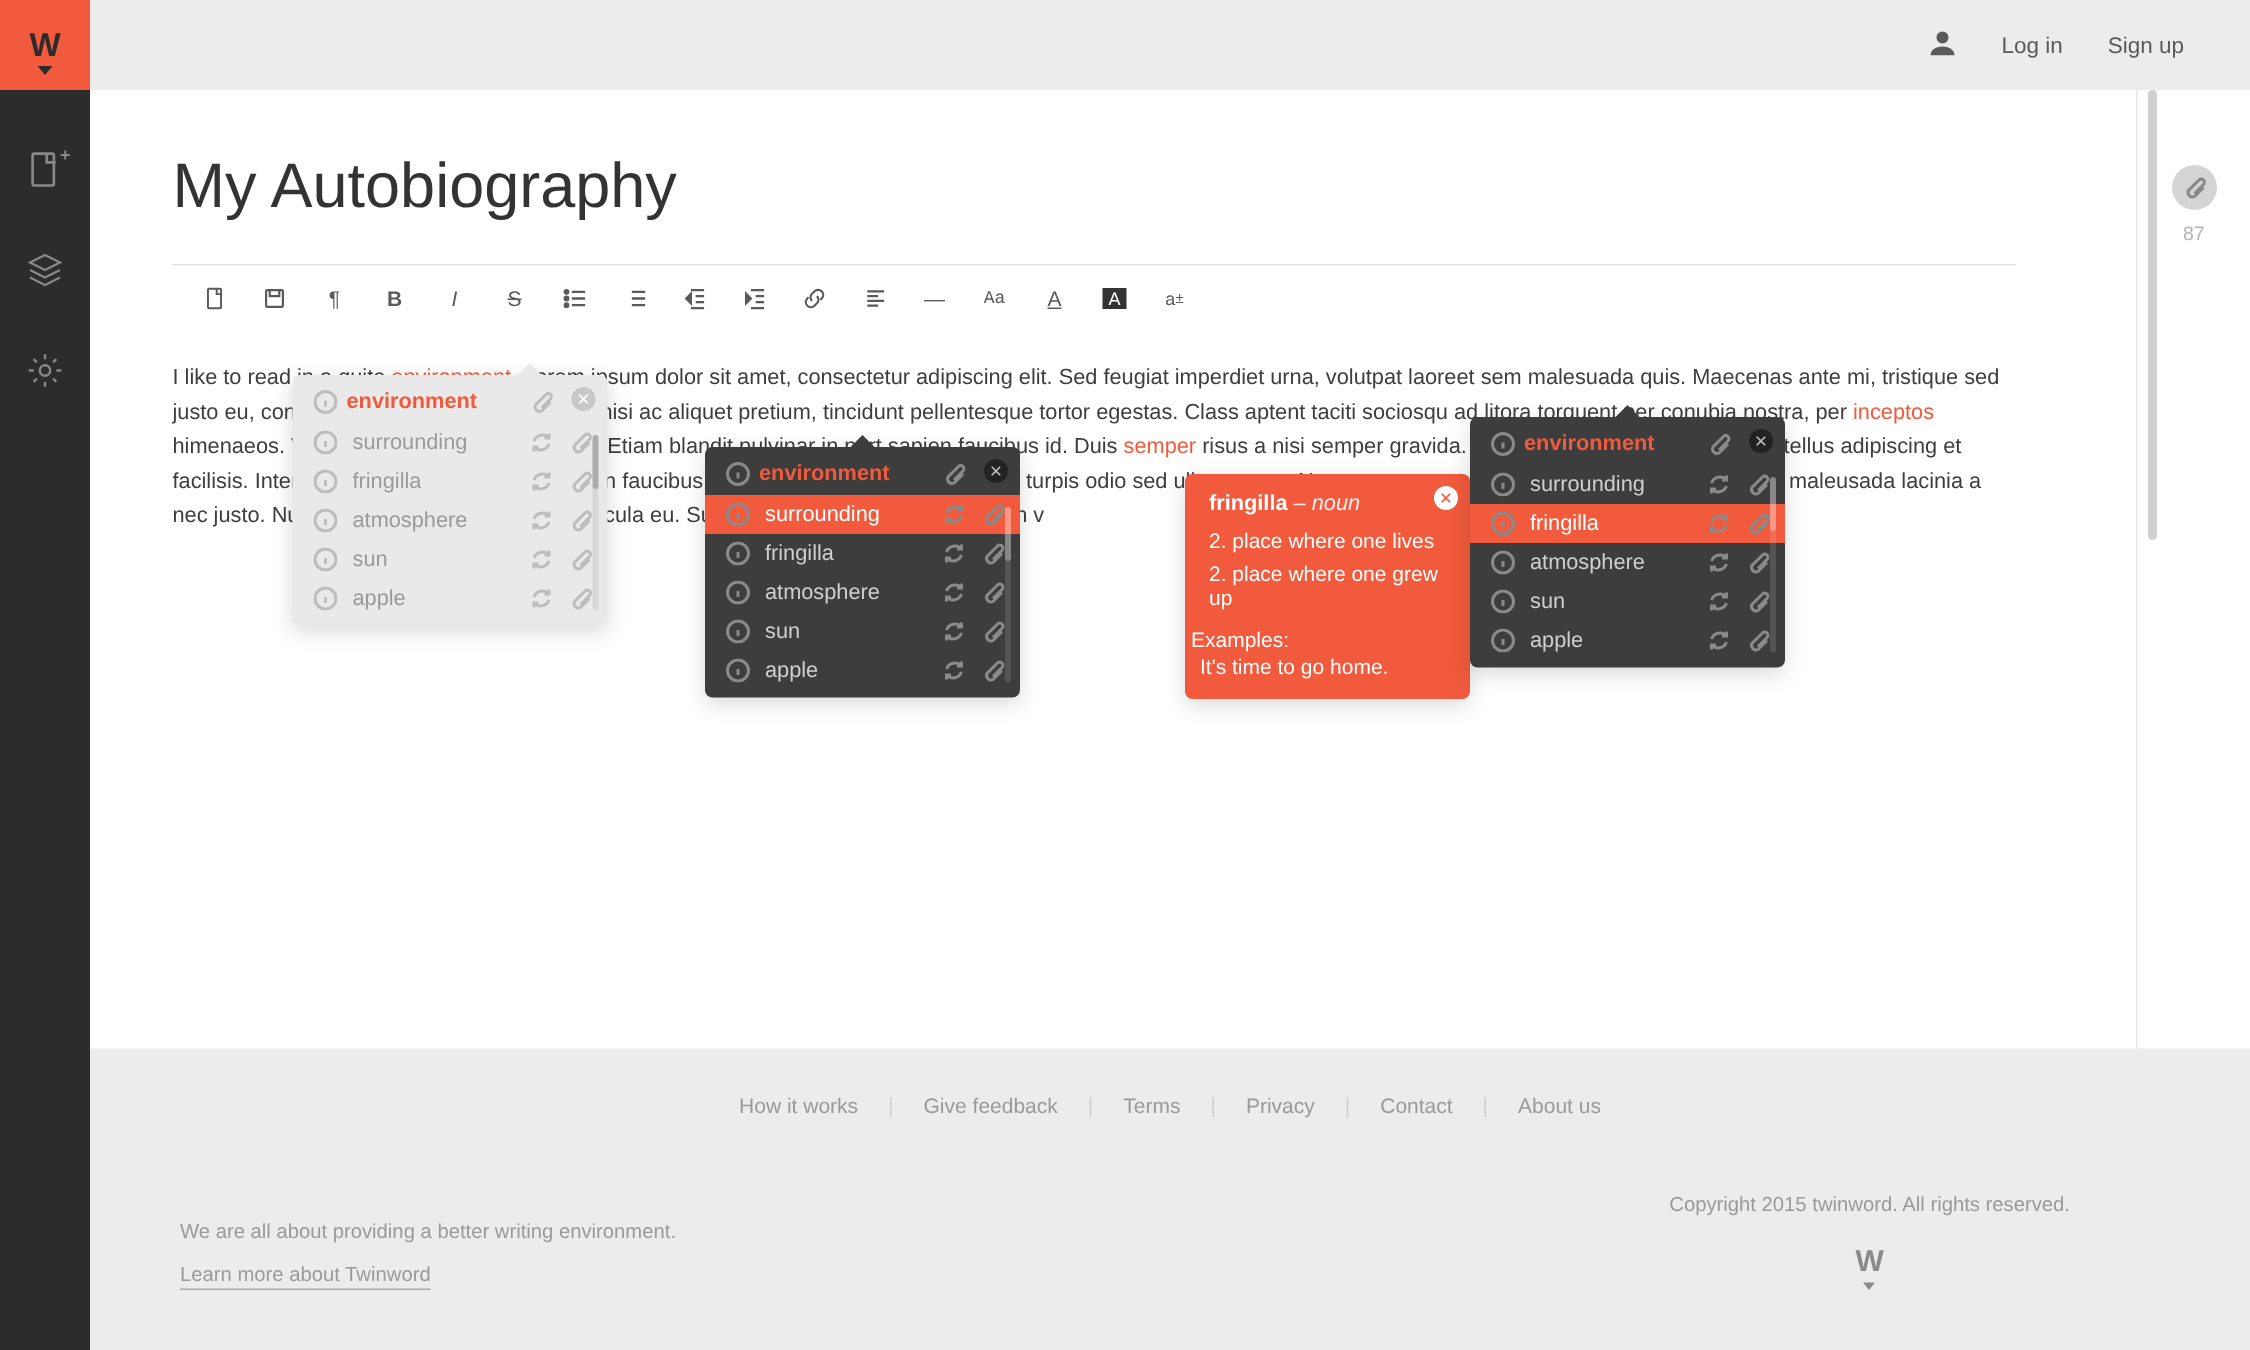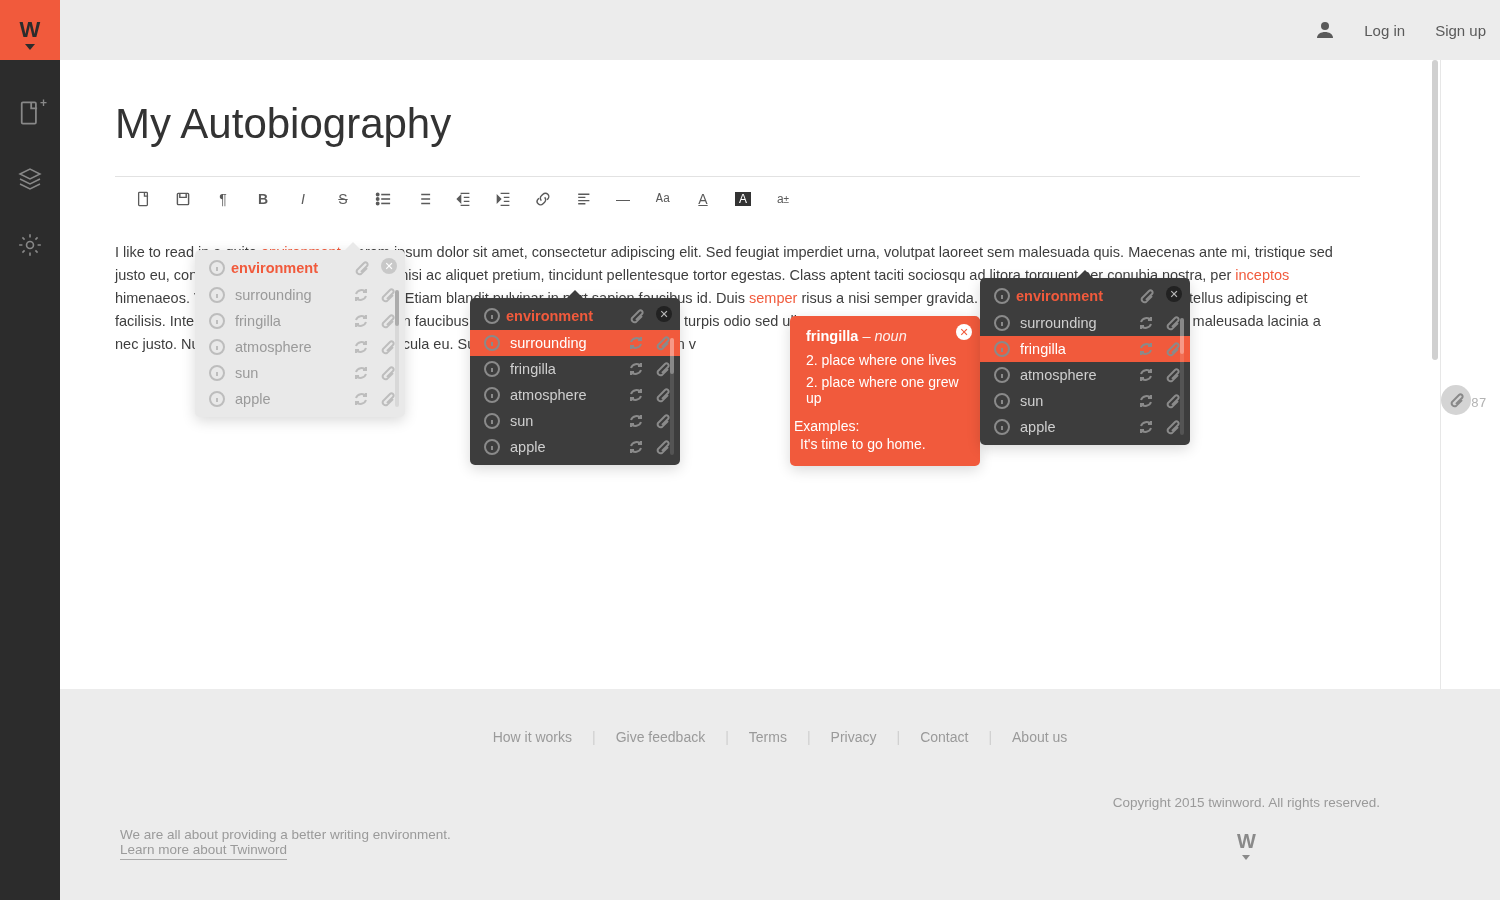--- a/index.html
+++ b/index.html
@@ -14,28 +14,28 @@
 .logo { width:60px; height:60px; background:#f15a3c; display:flex; align-items:center; justify-content:center; position:relative; }
 .logo .w { color:#2c2c2c; font-weight:700; font-size:22px; line-height:1; }
 .logo .caret { position:absolute; bottom:10px; width:0; height:0; border-left:5px solid transparent; border-right:5px solid transparent; border-top:6px solid #2c2c2c; }
 
 .side-icons { margin-top:40px; display:flex; flex-direction:column; gap:36px; align-items:center; }
 .side-ico svg { width:26px; height:26px; stroke:#888; fill:none; stroke-width:1.5; }
 .side-ico { position:relative; cursor:pointer; }
 .side-ico .plus { position:absolute; top:-4px; right:-4px; color:#888; font-size:12px; font-weight:700; }
 
 
-.header { height:60px; display:flex; align-items:center; justify-content:flex-end; padding:0 14px; gap:30px; color:#5a5a5a; font-size:15px; }
+.header { height:60px; display:flex; align-items:center; justify-content:flex-end; padding:0 44px; gap:30px; color:#5a5a5a; font-size:15px; }
 .header a { cursor:pointer; }
 .user-ico svg { width:18px; height:18px; fill:#5a5a5a; }
 
 
 .surface { flex:1; background:#fff; margin:0; display:flex; position:relative; }
 .doc { flex:1; padding:40px 80px 6px 55px; min-width:0; }
-.right-rail { width:60px; border-left:1px solid #e7e7e7; display:flex; align-items:center; padding-top:50px;font-family:Liberation Mono, monospace; }
+.right-rail { width:76px; border-left:1px solid #e7e7e7; display:flex; flex-direction:column; align-items:center; padding-top:50px; }
 .attach-pill { width:30px; height:30px; border-radius:50%; background:#d4d4d4; display:flex; align-items:center; justify-content:center; }
 .attach-pill svg { width:16px; height:16px; stroke:#888; fill:none; stroke-width:2; }
 .right-rail .count { margin-top:8px; color:#b3b3b3; font-size:13px; }
 
 .title { font-size:42px; font-weight:300; color:#333; }
 .sep { border:none; border-top:1px solid #e2e2e2; margin:28px 0 0 0; }
 
 
 .toolbar { display:flex; align-items:center; gap:24px; padding:14px 20px; color:#5a5a5a; font-size:14px; }
 .toolbar .tb { cursor:pointer; display:inline-flex; align-items:center; justify-content:center; min-width:16px; }
@@ -88,25 +88,25 @@
 .tip-list { padding:2px 16px 4px 16px; font-size:14px; }
 .tip-ex-h { padding:8px 16px 0 4px; font-size:14px; }
 .tip-ex { padding:2px 16px 14px 10px; font-size:14px; }
 
 
 .editor-scroll { position:absolute; right:0; top:0; bottom:0; width:10px; background:transparent; }
 .editor-scroll .thumb { position:absolute; top:0; left:2px; width:6px; height:300px; background:#d0d0d0; border-radius:3px; }
 
 
 .footer { background:#ececec; color:#9a9a9a; font-size:14px; }
-.footer .links { display:flex; justify-content:center; gap:20px; padding:40px 0 20px 0; align-items:center; }
+.footer .links { display:flex; justify-content:center; gap:20px; padding:30px 0 20px 0; align-items:center; }
 .footer .links .bar { color:#cfcfcf; }
 .footer .links a { cursor:pointer; }
 .footer .sub { display:flex; justify-content:space-between; align-items:flex-end; padding:30px 120px 40px 60px; font-size:13.5px; }
-.footer .learn { display:inline-block; border-bottom:1px solid #aaa; padding-bottom:2px; cursor:pointer; }
+.footer .learn { display:inline-block; margin-top:14px; border-bottom:1px solid #aaa; padding-bottom:2px; cursor:pointer; }
 .footer .flogo { position:relative; color:#8a8a8a; font-weight:700; font-size:20px; display:flex; flex-direction:column; align-items:center; }
 .footer .flogo .caret { width:0; height:0; border-left:4px solid transparent; border-right:4px solid transparent; border-top:5px solid #8a8a8a; margin-top:2px; }
 </style>
 </head>
 <body>
 
 <svg width="0" height="0" style="position:absolute">
   <defs>
     <g id="ico-doc">
         <rect x="4" y="2" width="12" height="18" rx="1"></rect>

